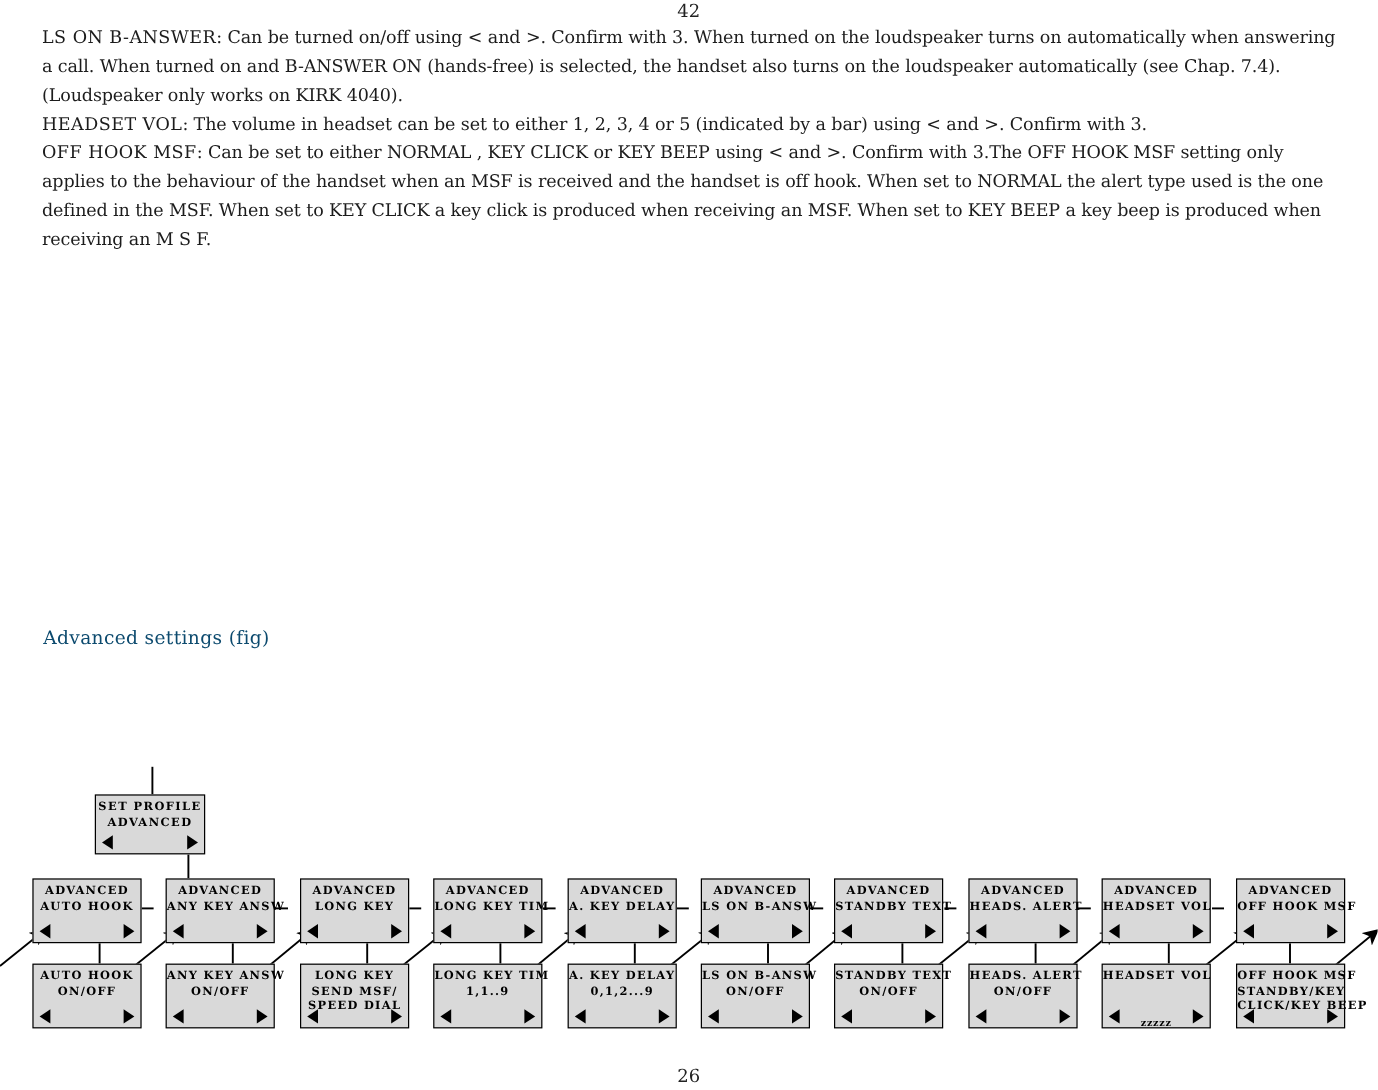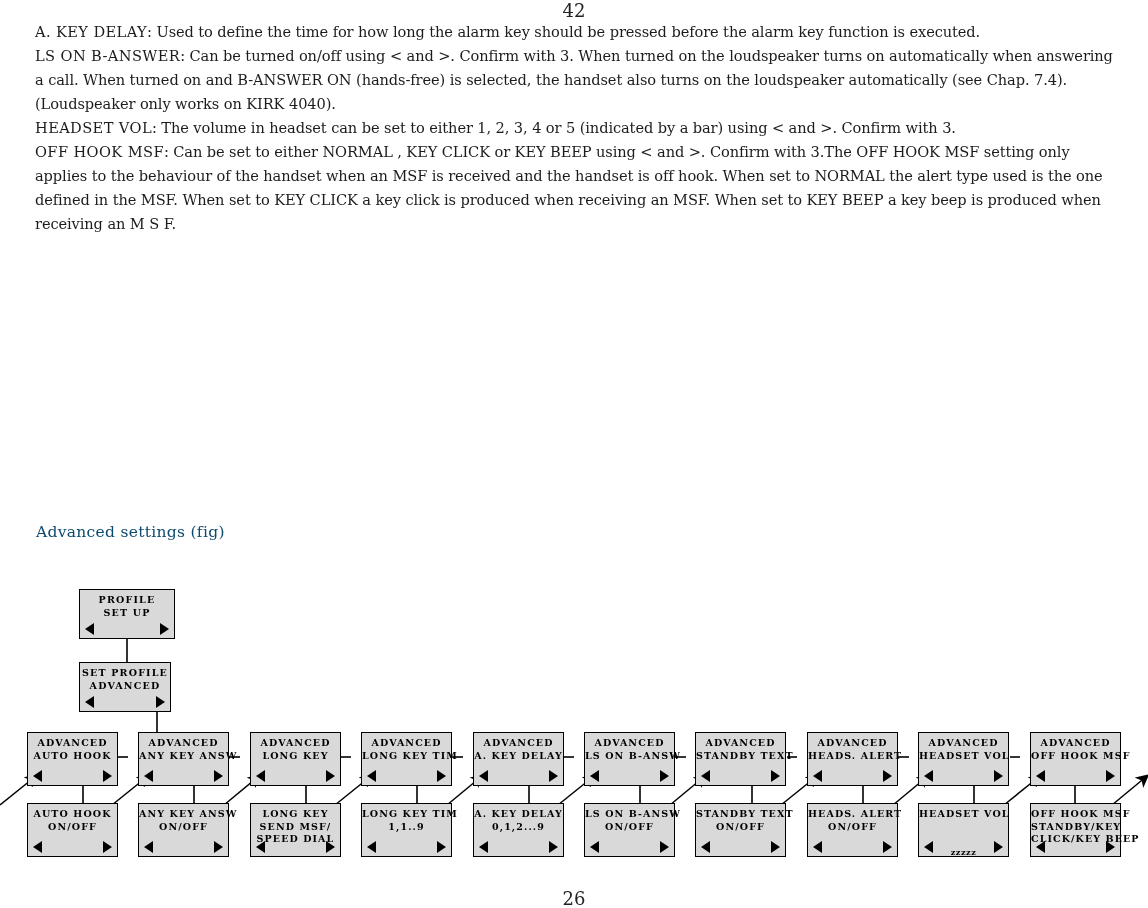--- a/index.html
+++ b/index.html
@@ -6,21 +6,21 @@
   body{
     width:1148px;height:908px;
     background:#ffffff;
     font-family:"DejaVu Serif", serif;
     color:#1a1a1a;
     position:relative;
     overflow:hidden;
   }
   .page-number{
     position:absolute;left:0;width:1148px;text-align:center;
-    font-family:"DejaVu Serif", serif;font-size:18px;color:#222;
+    font-family:"DejaVu Serif", serif;font-size:15px;color:#222;
   }
   #page-num-top{top:0px;}
   #page-num-bottom{top:888px;}
 
   .body-text{
     position:absolute;left:35px;top:20px;width:1080px;
     font-family:"DejaVu Serif", serif;
     font-size:14.6px;
     line-height:24px;
     color:#1c1c1c;
@@ -74,21 +74,20 @@
 
   .row-top{top:732px;height:54px;}
   .row-bot{top:803px;height:54px;}
 </style>
 </head>
 <body>
 
 <div class="page-number" id="page-num-top">42</div>
 
 <div class="body-text" id="body-text">
-    <p><span class="sc">A. KEY DELAY</span><span>: Used to define the time for how long the alarm key should be pressed before the alarm key function is executed.</span></p>
     <p><span class="sc">LS ON B-ANSWER</span><span>: Can be turned on/off using &lt; and &gt;. Confirm with 3. When turned on the loudspeaker turns on automatically when answering a call. When turned on and  B-ANSWER ON  (hands-free) is selected, the handset also turns on the loudspeaker automatically (see Chap. 7.4). (Loudspeaker only works on KIRK 4040).</span></p>
     <p><span class="sc">HEADSET VOL</span><span>: The volume in headset can be set to either 1, 2, 3, 4 or 5 (indicated by a bar) using &lt; and &gt;. Confirm with 3.</span></p>
     <p><span class="sc">OFF HOOK MSF</span><span>: Can be set to either  NORMAL ,  KEY CLICK  or  KEY BEEP  using &lt; and &gt;. Confirm with 3.The  OFF HOOK MSF  setting only applies to the behaviour of the handset when an MSF is received and the handset is off hook. When set to  NORMAL  the alert type used is the one defined in the MSF. When set to  KEY CLICK  a key click is produced when receiving an MSF. When set to  KEY BEEP  a key beep is produced when receiving an M S F.</span></p>
   </div>
 
 <div class="fig-caption">Advanced settings (fig)</div>
 
 <div id="diagram">
   <svg width="1148" height="908">
     <g stroke="#000" stroke-width="1.6" fill="none">
@@ -132,42 +131,32 @@
       <line x1="447" y1="805" x2="482" y2="776"></line>
       <line x1="558" y1="805" x2="594" y2="776"></line>
       <line x1="670" y1="805" x2="705" y2="776"></line>
       <line x1="781" y1="805" x2="817" y2="776"></line>
       <line x1="893" y1="805" x2="928" y2="776"></line>
       <line x1="1004" y1="805" x2="1040" y2="776"></line>
       <line x1="1112" y1="805" x2="1147" y2="776"></line>
     </g>
   </svg>
 
-  <div class="node" id="node-profile-setup">
+
+  <div class="node" id="node-set-profile-advanced">
     <div class="lines">
-        <span class="l">PROFILE</span>
-        <span class="l">SET UP</span>
+        <span class="l">SET PROFILE</span>
+        <span class="l">ADVANCED</span>
       </div>
     <div class="arrows">
       <span class="tri left"></span>
       <span class="tri right"></span>
     </div>
   </div>
 
-  <div class="node" id="node-set-profile-advanced">
-    <div class="lines">
-        <span class="l">SET PROFILE</span>
-        <span class="l">ADVANCED</span>
-      </div>
-    <div class="arrows">
-      <span class="tri left"></span>
-      <span class="tri right"></span>
-    </div>
-  </div>
-
   <div id="columns-host">
       <div class="node row-top" style="left: 27px; top: 732px; width: 91px;">
         <div class="lines">
           <span class="l">ADVANCED</span>
           <span class="l">AUTO HOOK</span>
         </div>
         <div class="arrows">
           <span class="tri left"></span>
           <span class="tri right"></span>
         </div>

